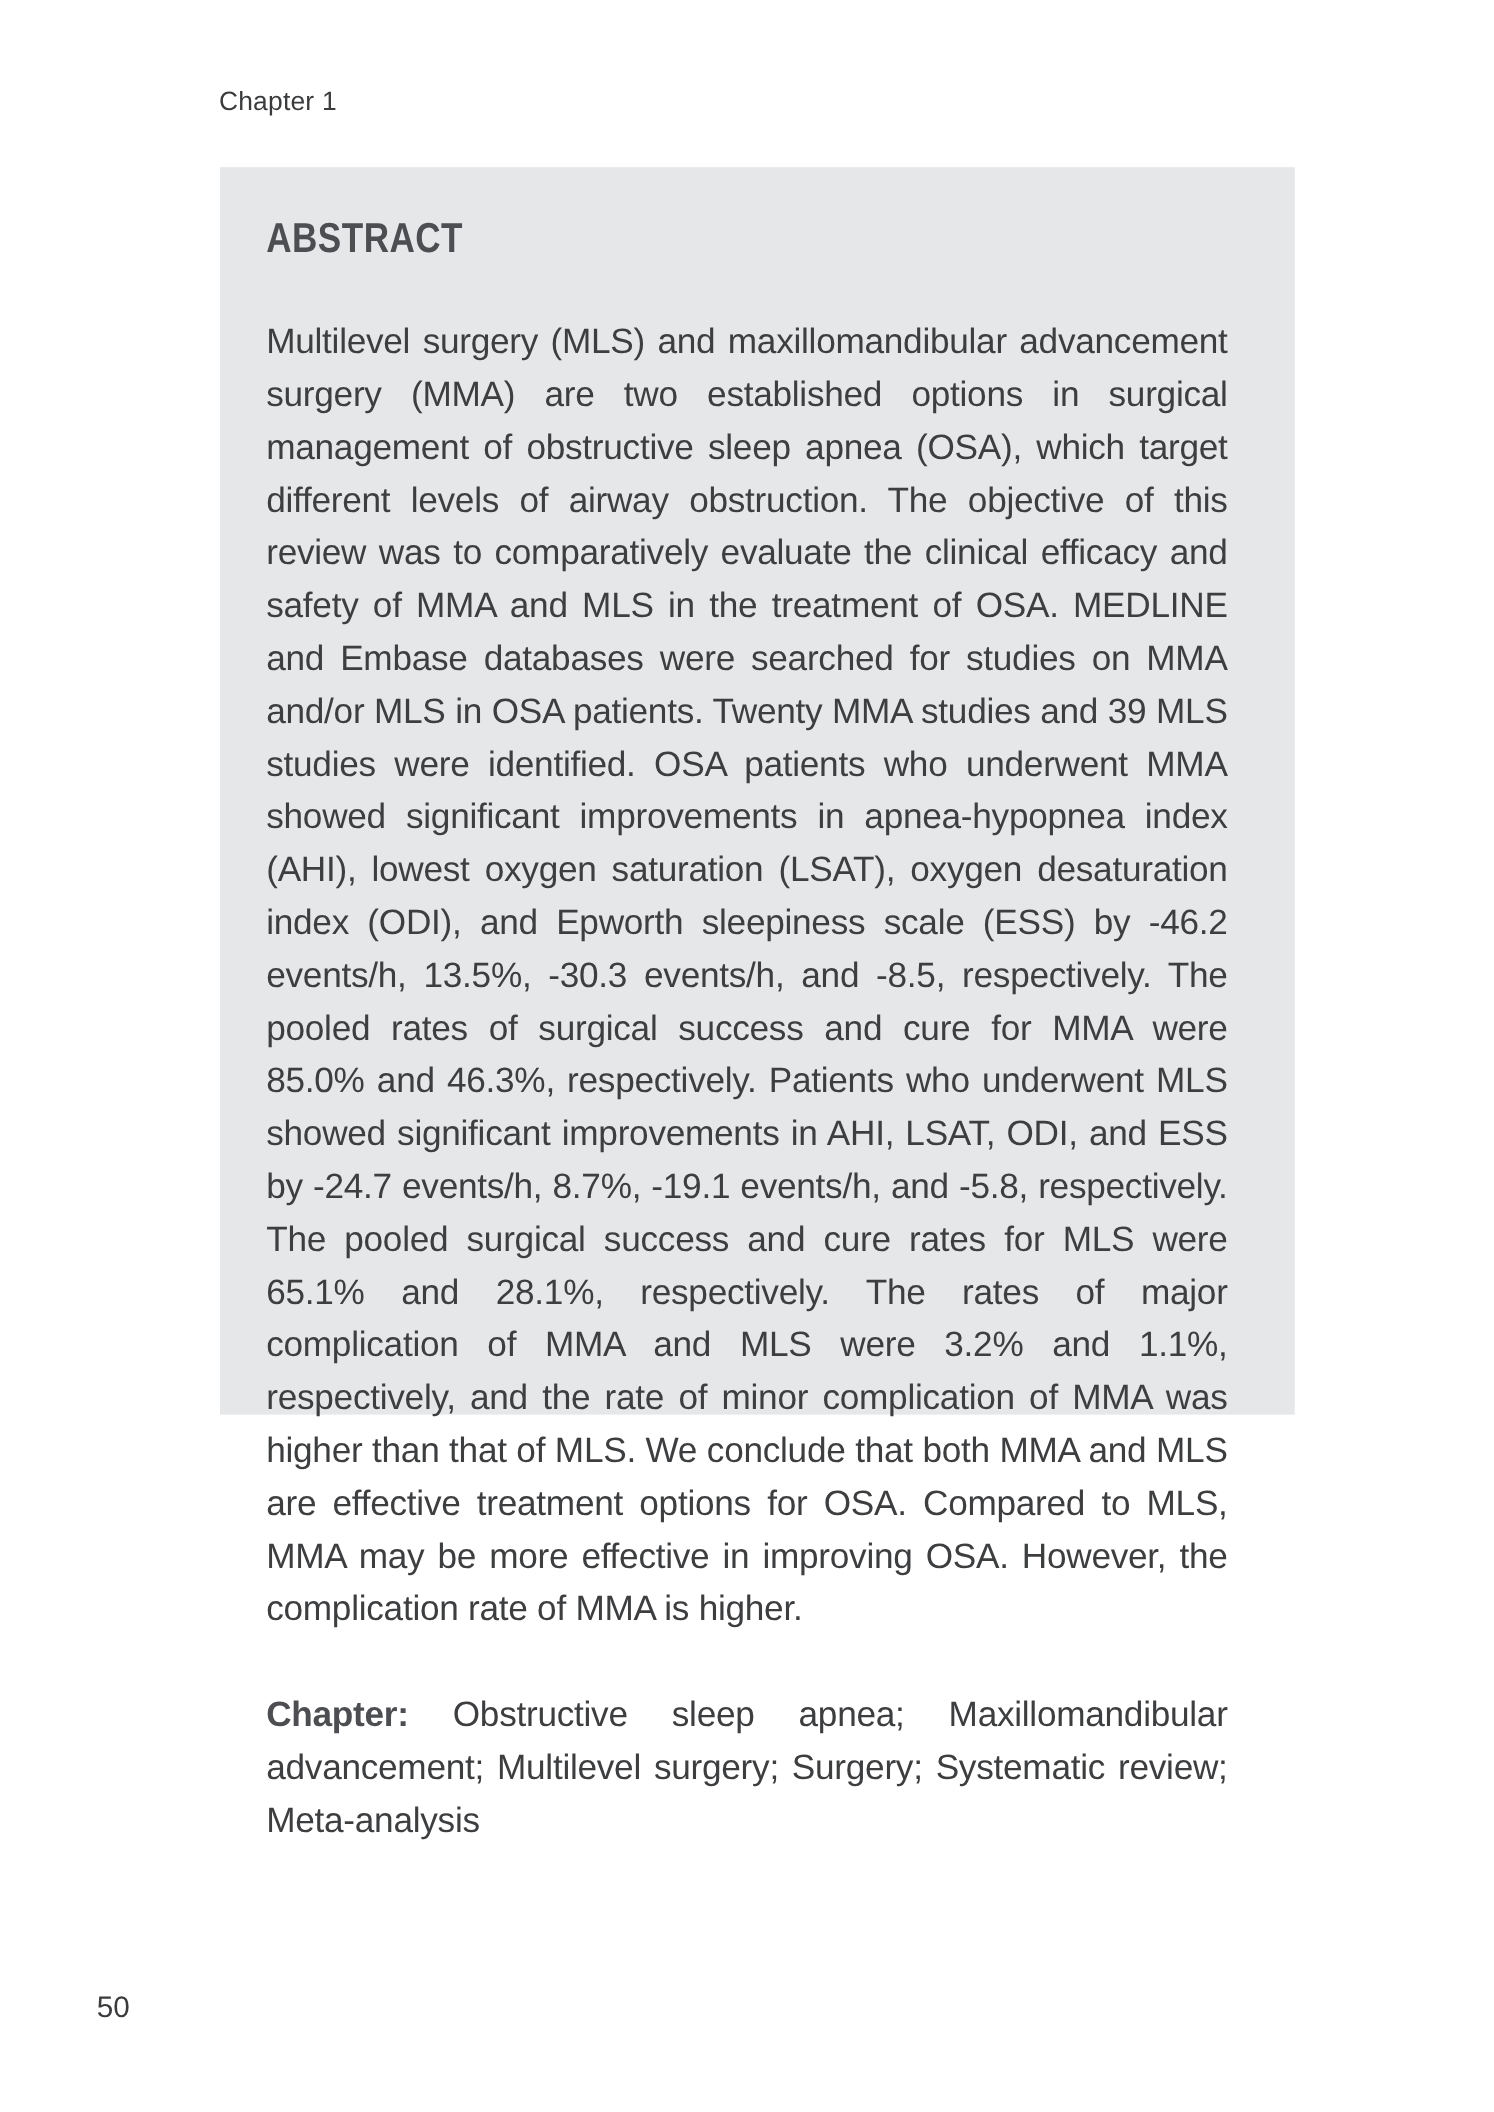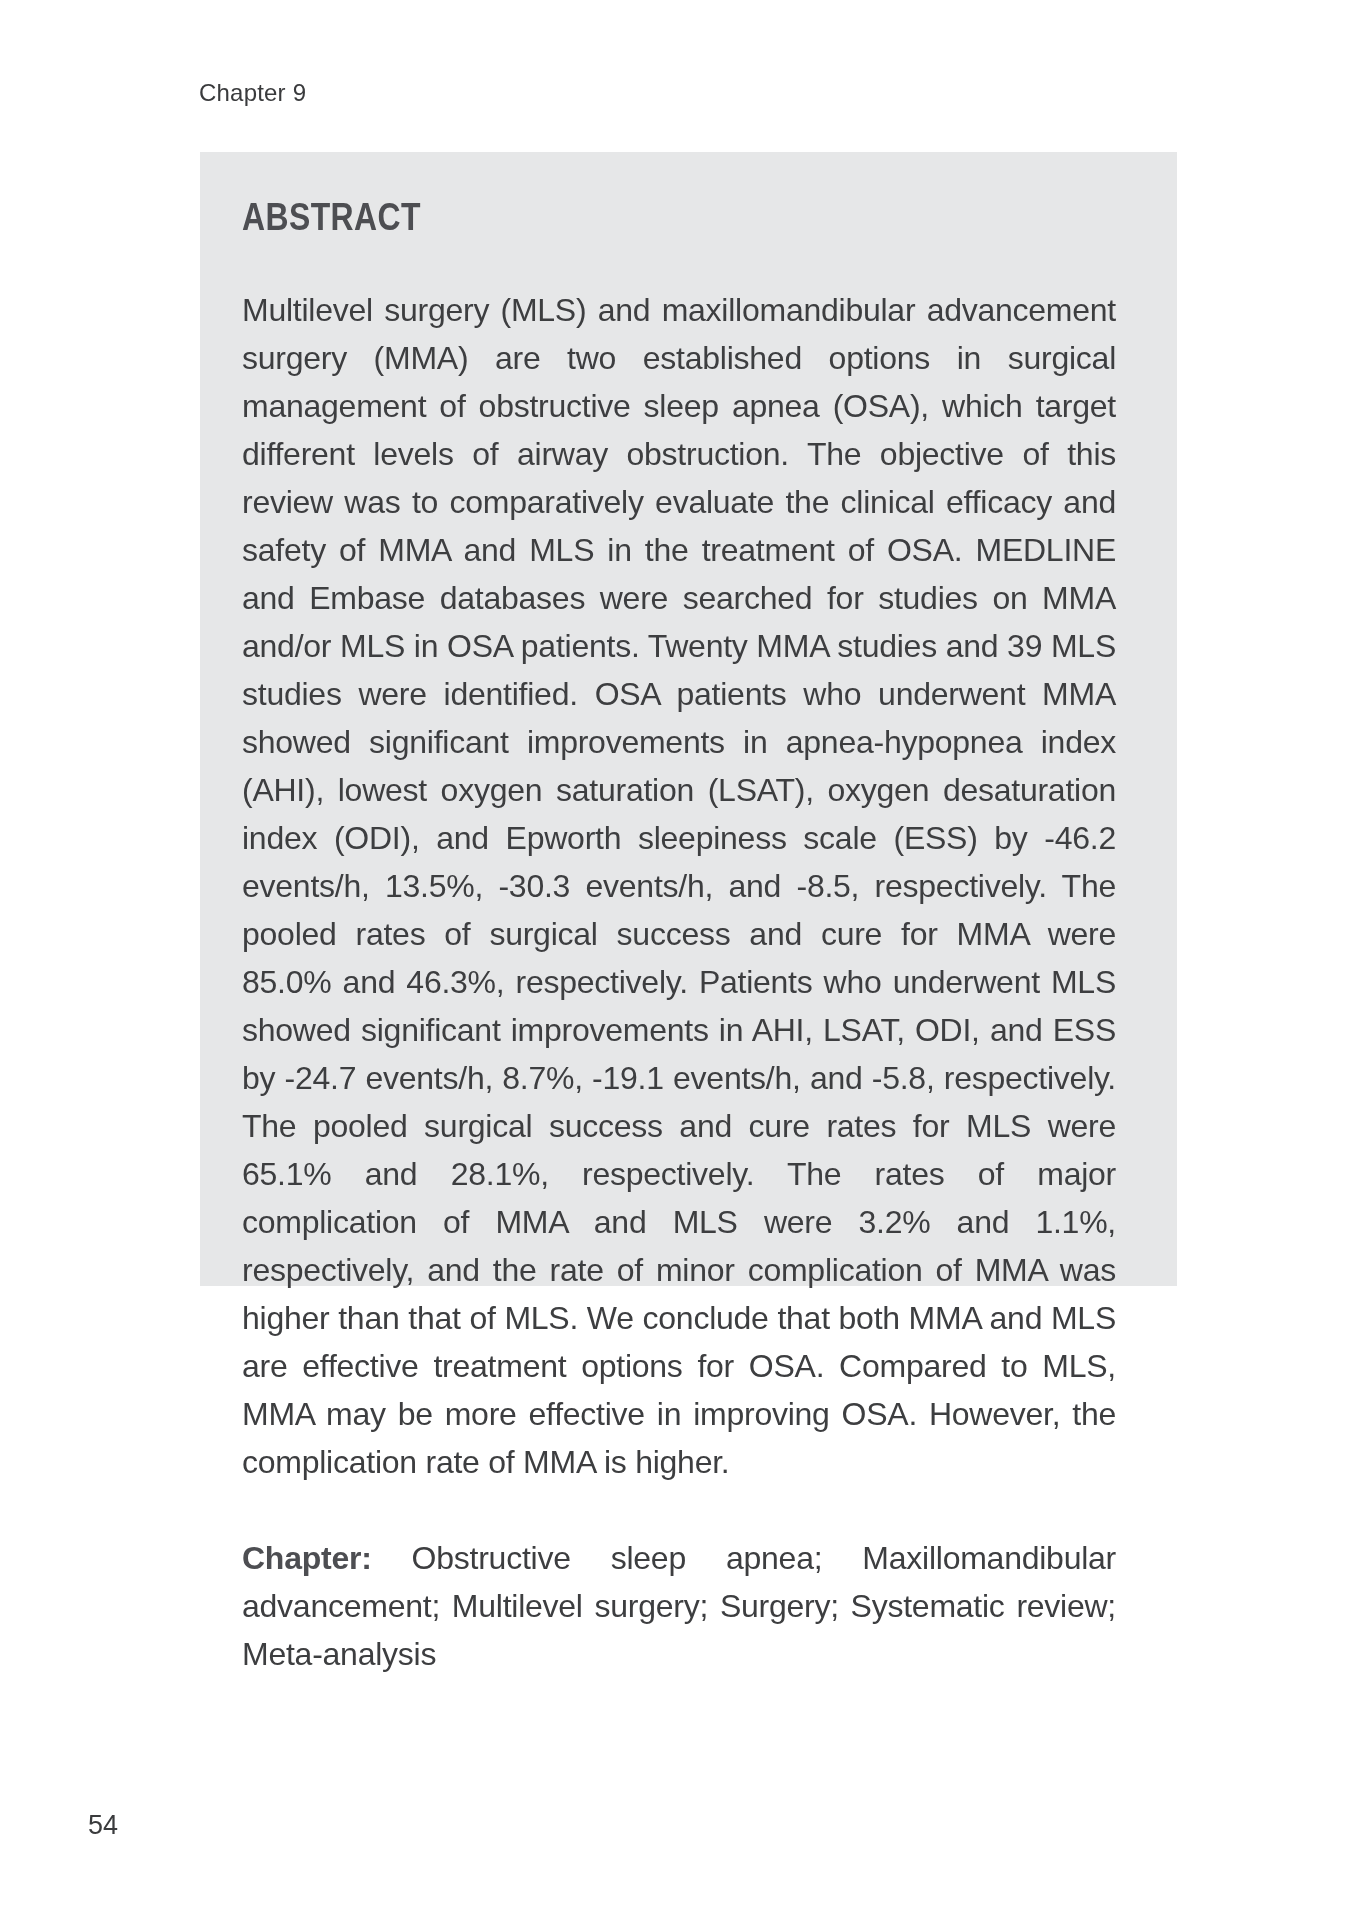--- a/index.html
+++ b/index.html
@@ -68,28 +68,28 @@
     font-size: 27px;
     line-height: 31px;
     color: var(--chapter-text, #3a3b3d);
   }
 </style>
 </head>
 <body>
 
 <div class="page">
 
-  <div class="chapter">Chapter 9</div>
+  <div class="chapter">Chapter 1</div>
 
   <section class="panel">
     <h2>ABSTRACT</h2>
 
     <p class="body-text">Multilevel surgery (MLS) and maxillomandibular advancement surgery (MMA) are two established options in surgical management of obstructive sleep apnea (OSA), which target different levels of airway obstruction. The objective of this review was to comparatively evaluate the clinical efficacy and safety of MMA and MLS in the treatment of OSA. MEDLINE and Embase databases were searched for studies on MMA and/or MLS in OSA patients. Twenty MMA studies and 39 MLS studies were identified. OSA patients who underwent MMA showed significant improvements in apnea-hypopnea index (AHI), lowest oxygen saturation (LSAT), oxygen desaturation index (ODI), and Epworth sleepiness scale (ESS) by -46.2 events/h, 13.5%, -30.3 events/h, and -8.5, respectively. The pooled rates of surgical success and cure for MMA were 85.0% and 46.3%, respectively. Patients who underwent MLS showed significant improvements in AHI, LSAT, ODI, and ESS by -24.7 events/h, 8.7%, -19.1 events/h, and -5.8, respectively. The pooled surgical success and cure rates for MLS were 65.1% and 28.1%, respectively. The rates of major complication of MMA and MLS were 3.2% and 1.1%, respectively, and the rate of minor complication of MMA was higher than that of MLS. We conclude that both MMA and MLS are effective treatment options for OSA. Compared to MLS, MMA may be more effective in improving OSA. However, the complication rate of MMA is higher.</p>
 
     <p class="body-text keywords">
       <span class="kw-label">Chapter:</span>
       <span>Obstructive sleep apnea; Maxillomandibular advancement; Multilevel surgery; Surgery; Systematic review; Meta-analysis</span>
     </p>
   </section>
 
-  <div class="pagenum">54</div>
+  <div class="pagenum">50</div>
 
 </div>
 
 </body></html>

